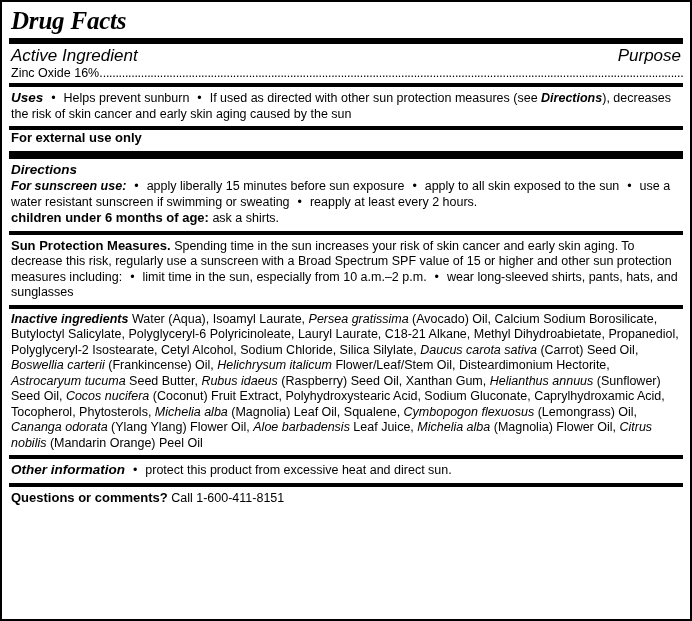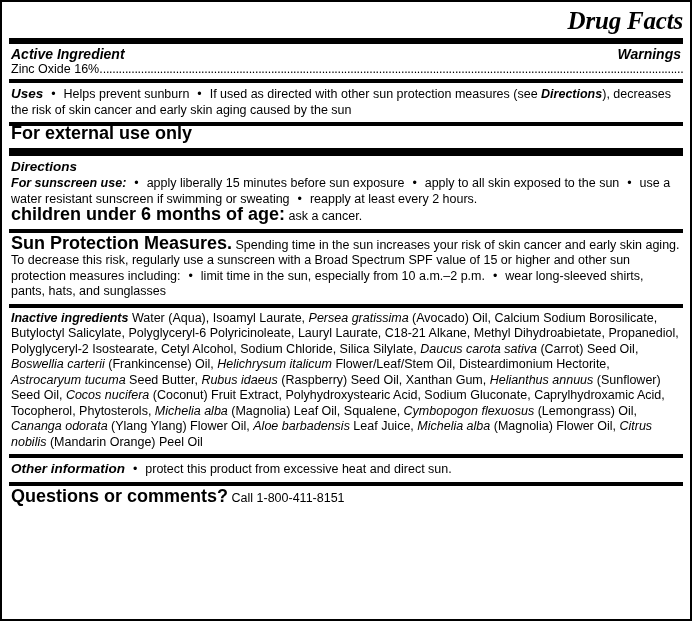--- a/index.html
+++ b/index.html
@@ -21,41 +21,40 @@
     overflow: hidden;
   }
   .title {
     font-family: "Liberation Serif", serif;
     font-weight: bold;
     font-style: italic;
     font-size: 25px;
     line-height: 28px;
     letter-spacing: -0.2px;
     padding: 1px 0 3px 2px;
-    text-align: right;
   }
   .rule-thick {
     border-top: 6px solid #000;
     margin: 0;
   }
   .rule-med {
     border-top: 4px solid #000;
     margin: 0;
   }
   .rule-thin {
     border-top: 1px solid #000;
     margin: 0;
   }
   .row-head {
     display: flex;
     justify-content: space-between;
     align-items: baseline;
-    font-weight: bold;
+    font-weight: normal;
     font-style: italic;
-    font-size: 14px;
+    font-size: 17px;
     padding: 2px 2px 0 2px;
   }
   .dotline {
     font-size: 12.5px;
     padding: 0 2px 3px 2px;
     white-space: nowrap;
     overflow: hidden;
   }
   .dotline .dots { letter-spacing: -0.3px; }
   p {
@@ -66,40 +65,40 @@
   .blk { padding: 3px 2px 4px 2px; }
   .ital { font-style: italic; }
   .bital { font-weight: bold; font-style: italic; }
   .lead {
     font-weight: bold;
     font-style: italic;
     font-size: 13.5px;
   }
   .lead-plain {
     font-weight: bold;
-    font-size: 18px;
+    font-size: 13px;
   }
   .bullet { padding: 0 1px; }
   .condensed {
     font-stretch: condensed;
   }
   .warn-item { padding: 4px 2px 4px 2px; }
 </style>
 </head>
 <body>
 
 <div class="panel">
 
   <div class="title">Drug Facts</div>
   <div class="rule-thick"></div>
 
   <div>
     <div class="row-head">
       <span>Active Ingredient</span>
-      <span>Warnings</span>
+      <span>Purpose</span>
     </div>
     <div class="dotline"><span>Zinc Oxide 16%.</span><span class="dots">................................................................................................................................................................................................................</span></div>
   </div>
   <div class="rule-med"></div>
 
   <div class="blk">
     <p><span class="lead">Uses</span>&nbsp; <span class="bullet">•</span>&nbsp; <span>Helps prevent sunburn</span>&nbsp; <span class="bullet">•</span>&nbsp; <span>If used as directed with other sun protection measures (see </span><span class="bital">Directions</span><span>), decreases the risk of skin cancer and early skin aging caused by the sun</span></p>
   </div>
   <div class="rule-med"></div>
 
@@ -110,36 +109,36 @@
     <div class="rule-thin"></div>
     <div class="rule-thin"></div>
     <div class="rule-thin"></div>
     <div class="rule-thin"></div>
   </div>
   <div class="rule-med"></div>
 
   <div class="blk">
     <p class="lead">Directions</p>
     <p style="padding-top:2px;"><span class="bital">For sunscreen use:</span>&nbsp; <span class="bullet">•</span>&nbsp; <span>apply liberally 15 minutes before sun exposure</span>&nbsp; <span class="bullet">•</span>&nbsp; <span>apply to all skin exposed to the sun</span>&nbsp; <span class="bullet">•</span>&nbsp; <span>use a water resistant sunscreen if swimming or sweating</span>&nbsp; <span class="bullet">•</span>&nbsp; <span>reapply at least every 2 hours.</span></p>
-    <p><span class="lead-plain">children under 6 months of age:</span><span> ask a cancer.</span></p>
+    <p><span class="lead-plain">children under 6 months of age:</span><span> ask a shirts.</span></p>
   </div>
   <div class="rule-med"></div>
 
   <div class="blk">
     <p><span class="lead-plain">Sun Protection Measures.</span><span> Spending time in the sun increases your risk of skin cancer and early skin aging. To decrease this risk, regularly use a sunscreen with a Broad Spectrum SPF value of 15 or higher and other sun protection measures including:</span>&nbsp; <span class="bullet">•</span>&nbsp; <span>limit time in the sun, especially from 10 a.m.–2 p.m.</span>&nbsp; <span class="bullet">•</span>&nbsp; <span>wear long-sleeved shirts, pants, hats, and sunglasses</span></p>
   </div>
   <div class="rule-med"></div>
 
   <div class="blk">
     <p><span class="bital">Inactive ingredients</span><span id="inactive-body"><span> Water (Aqua), Isoamyl Laurate, </span><span class="ital">Persea gratissima</span><span> (Avocado) Oil, Calcium Sodium Borosilicate, Butyloctyl Salicylate, Polyglyceryl-6 Polyricinoleate, Lauryl Laurate, C18-21 Alkane, Methyl Dihydroabietate, Propanediol, Polyglyceryl-2 Isostearate, Cetyl Alcohol, Sodium Chloride, Silica Silylate, </span><span class="ital">Daucus carota sativa</span><span> (Carrot) Seed Oil, </span><span class="ital">Boswellia carterii</span><span> (Frankincense) Oil, </span><span class="ital">Helichrysum italicum</span><span> Flower/Leaf/Stem Oil, Disteardimonium Hectorite, </span><span class="ital">Astrocaryum tucuma</span><span> Seed Butter, </span><span class="ital">Rubus idaeus</span><span> (Raspberry) Seed Oil, Xanthan Gum, </span><span class="ital">Helianthus annuus</span><span> (Sunflower) Seed Oil, </span><span class="ital">Cocos nucifera</span><span> (Coconut) Fruit Extract, Polyhydroxystearic Acid, Sodium Gluconate, Caprylhydroxamic Acid, Tocopherol, Phytosterols, </span><span class="ital">Michelia alba</span><span> (Magnolia) Leaf Oil, Squalene, </span><span class="ital">Cymbopogon flexuosus</span><span> (Lemongrass) Oil, </span><span class="ital">Cananga odorata</span><span> (Ylang Ylang) Flower Oil, </span><span class="ital">Aloe barbadensis</span><span> Leaf Juice, </span><span class="ital">Michelia alba</span><span> (Magnolia) Flower Oil, </span><span class="ital">Citrus nobilis</span><span> (Mandarin Orange) Peel Oil</span></span></p>
   </div>
   <div class="rule-med"></div>
 
   <div class="blk">
     <p><span class="lead">Other information</span>&nbsp; <span class="bullet">•</span>&nbsp; <span>protect this product from excessive heat and direct sun.</span></p>
   </div>
   <div class="rule-med"></div>
 
   <div class="blk">
-    <p><span class="lead-plain">Questions or comments?</span><span> Call 1-800-411-8151</span></p>
+    <p><span class="lead-plain">Questions or comments?</span><span> Call 1-600-411-8151</span></p>
   </div>
 
 </div>
 
 </body></html>

